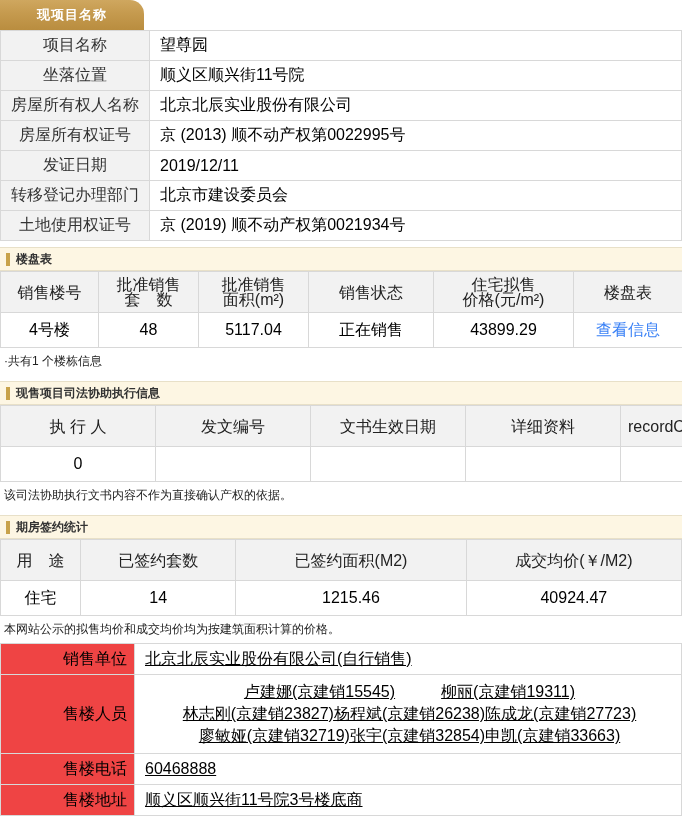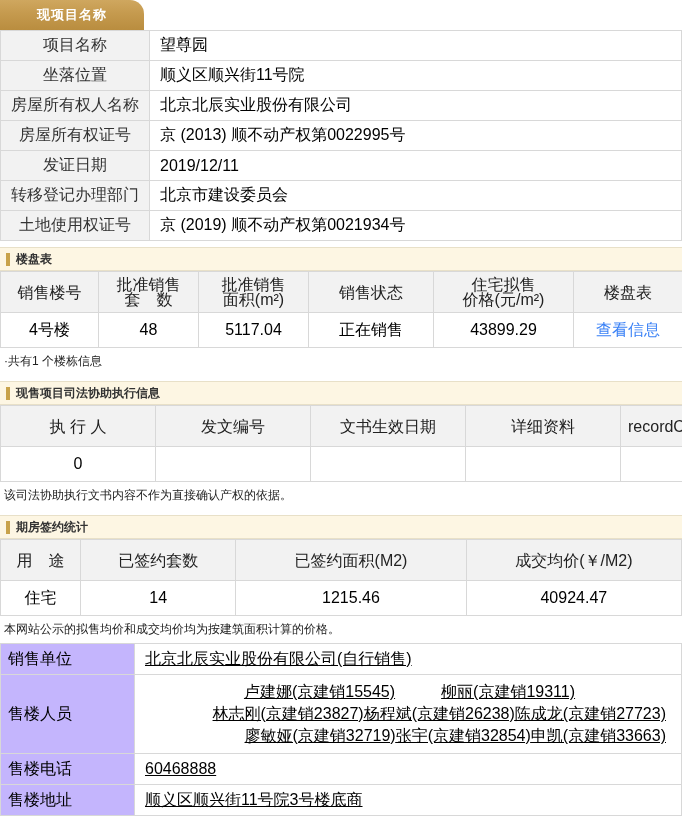--- a/index.html
+++ b/index.html
@@ -119,35 +119,35 @@
     font-size: 12px;
     color: #222;
   }
 
   
   .seller-table td {
     height: 22px;
   }
   .seller-table .lbl {
     width: 134px;
-    background: #c4b5fd;
-    text-align: left;
+    background: #ef4444;
+    text-align: right;
   }
   .seller-table .val {
     padding-left: 10px;
     background: #fff;
     text-decoration: underline;
   }
   .agents {
     line-height: 22px;
     padding: 2px 8px 2px 8px;
   }
   .agents .row {
     display: flex;
-    justify-content: flex-end;
+    justify-content: center;
     white-space: nowrap;
   }
   .agents .row.first {
     justify-content: center;
     gap: 46px;
   }
   .overflow-col {
     color: #000;
   }
 </style>

